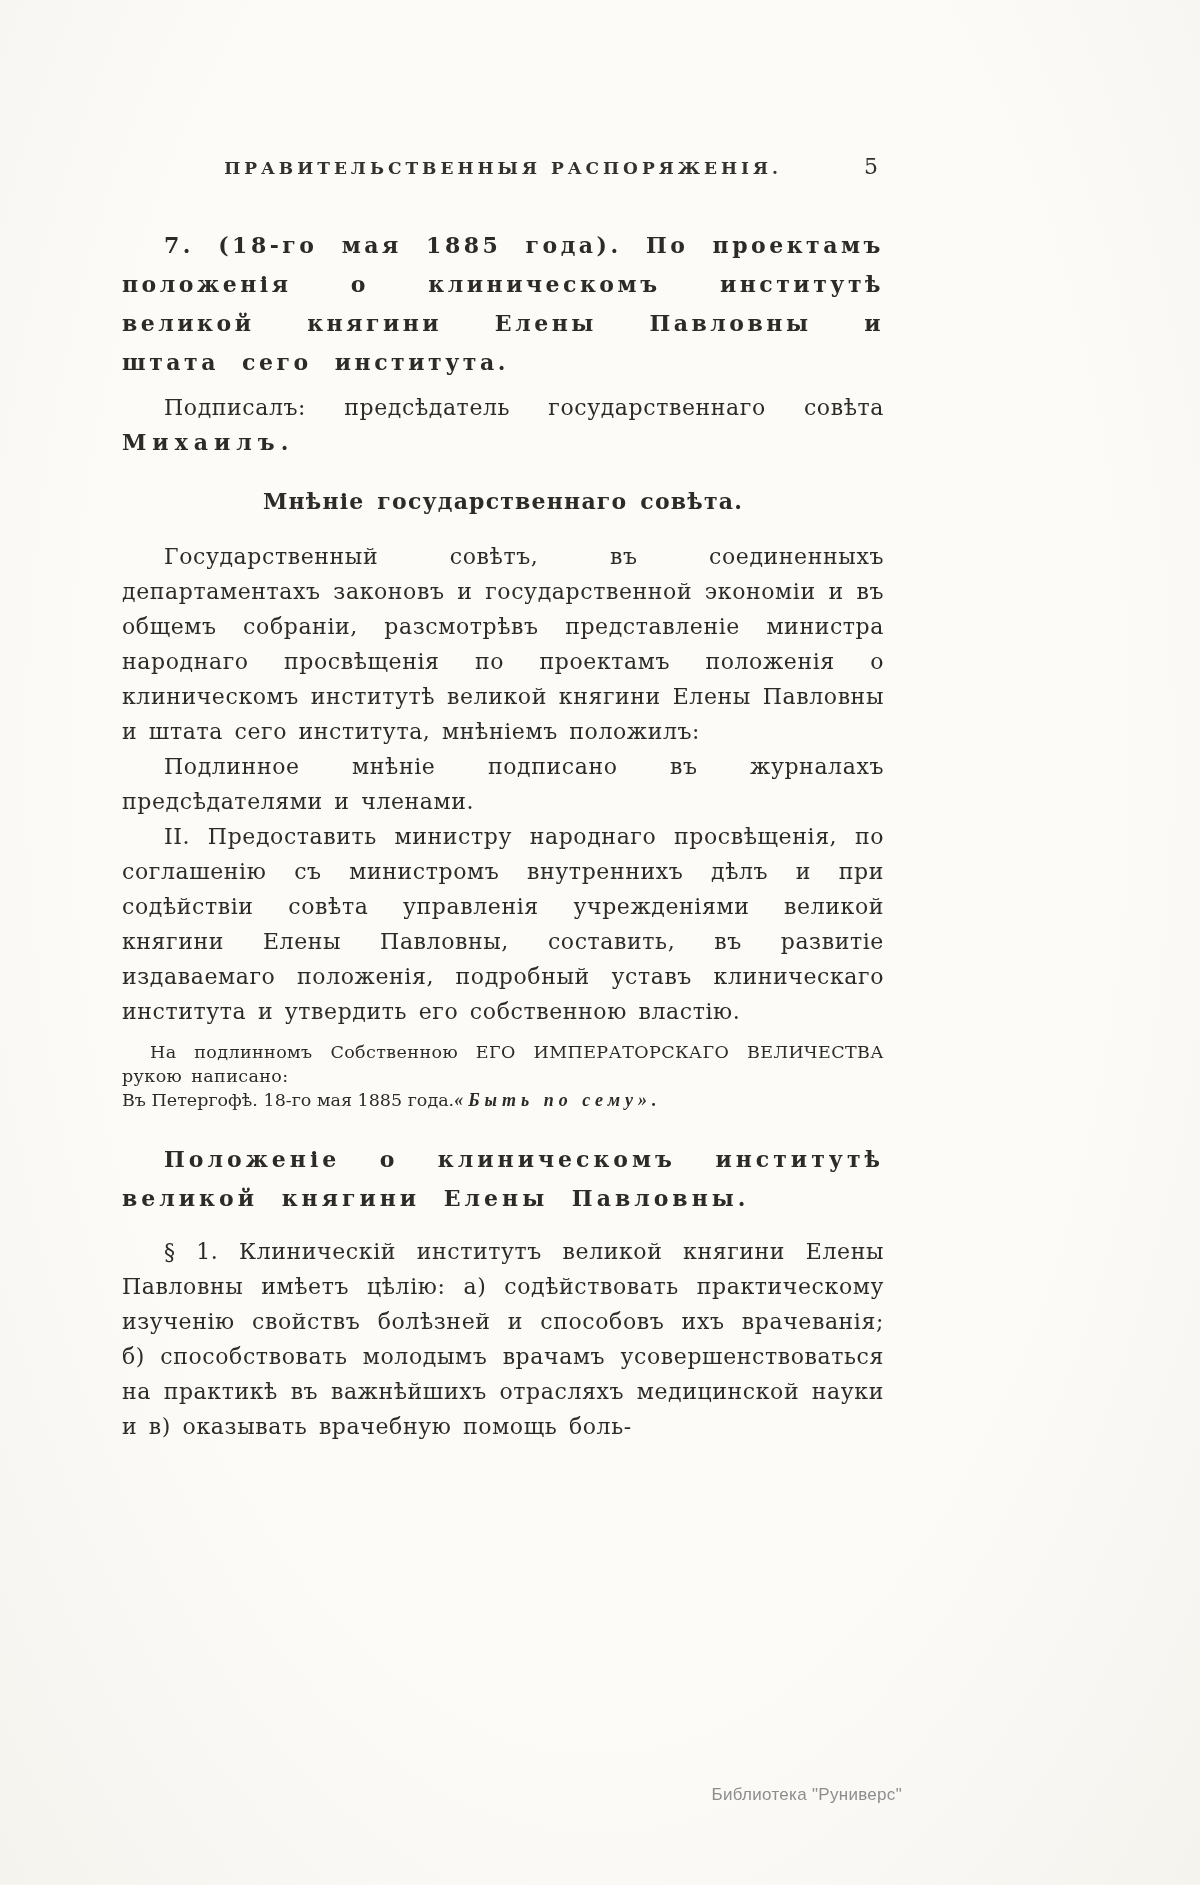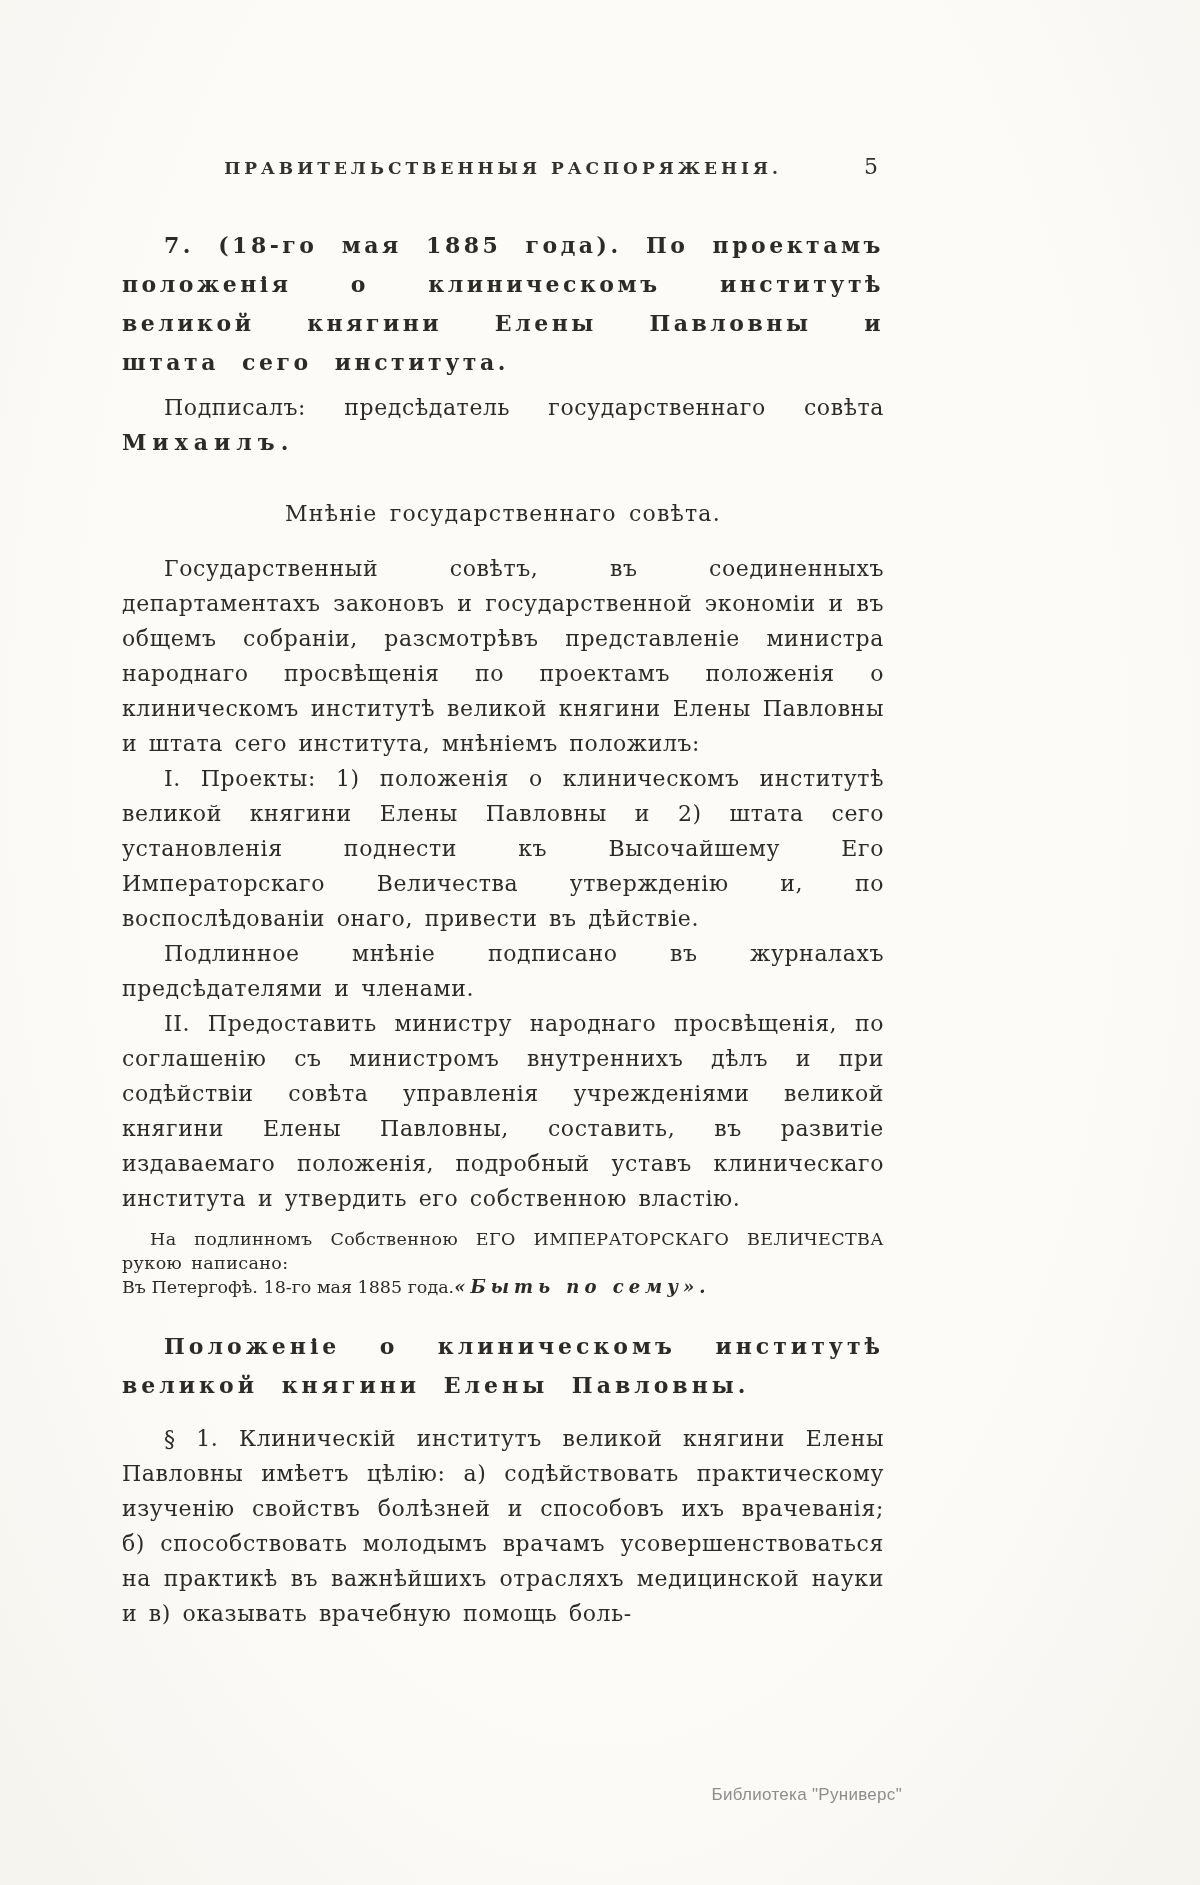--- a/index.html
+++ b/index.html
@@ -56,24 +56,24 @@
     font-weight: bold;
     letter-spacing: 3.5px;
     word-spacing: 12px;
     line-height: 39px;
     margin-bottom: 8px;
   }
 
   .section-heading {
     text-align: center;
     text-indent: 0;
-    font-weight: normal;
+    font-weight: bold;
     font-size: 22px;
     letter-spacing: 1.2px;
-    margin: 36px 0 20px 0;
+    margin: 24px 0 20px 0;
   }
 
   .signature-name {
     letter-spacing: 6px;
     font-weight: bold;
   }
 
   .small-print {
     margin-top: 11px;
     font-size: 17.5px;
@@ -89,20 +89,21 @@
     display: flex;
     justify-content: flex-start;
     align-items: baseline;
     padding-right: 28px;
   }
   .imperial-quote {
     font-style: italic;
     font-weight: bold;
     letter-spacing: 5px;
     font-size: 18px;
+    font-family: Liberation Serif, serif;
   }
 
   .reg-heading {
     margin-top: 28px;
     font-weight: bold;
     letter-spacing: 4px;
     word-spacing: 12px;
     line-height: 39px;
     margin-bottom: 16px;
   }
@@ -129,21 +130,20 @@
     </div>
 
     <p class="para lead-bold">7. (18-го мая 1885 года). По проектамъ положенія о клиническомъ институтѣ великой княгини Елены Павловны и штата сего института.</p>
 
 
     <p class="para"><span>Подписалъ: предсѣдатель государственнаго совѣта </span><span class="signature-name">Михаилъ.</span></p>
 
     <p class="para section-heading">Мнѣніе государственнаго совѣта.</p>
 
     <p class="para">Государственный совѣтъ, въ соединенныхъ департаментахъ законовъ и государственной экономіи и въ общемъ собраніи, разсмотрѣвъ представленіе министра народнаго просвѣщенія по проектамъ положенія о клиническомъ институтѣ великой княгини Елены Павловны и штата сего института, мнѣніемъ положилъ:</p>
-    <p class="para">I. Проекты: 1) положенія о клиническомъ институтѣ великой княгини Елены Павловны и 2) штата сего установленія поднести къ Высочайшему Его Императорскаго Величества утвержденію и, по воспослѣдованіи онаго, привести въ дѣйствіе.</p>
     <p class="para">Подлинное мнѣніе подписано въ журналахъ предсѣдателями и членами.</p>
     <p class="para">II. Предоставить министру народнаго просвѣщенія, по соглашенію съ министромъ внутреннихъ дѣлъ и при содѣйствіи совѣта управленія учрежденіями великой княгини Елены Павловны, составить, въ развитіе издаваемаго положенія, подробный уставъ клиническаго института и утвердить его собственною властію.</p>
 
     <div class="small-print">
       <div class="sp-line1">На подлинномъ Собственною ЕГО ИМПЕРАТОРСКАГО ВЕЛИЧЕСТВА рукою написано:</div>
       <div class="sp-line2">
         <span>Въ Петергофѣ. 18-го мая 1885 года.</span>
         <span class="imperial-quote">«Быть по сему».</span>
       </div>
     </div>

